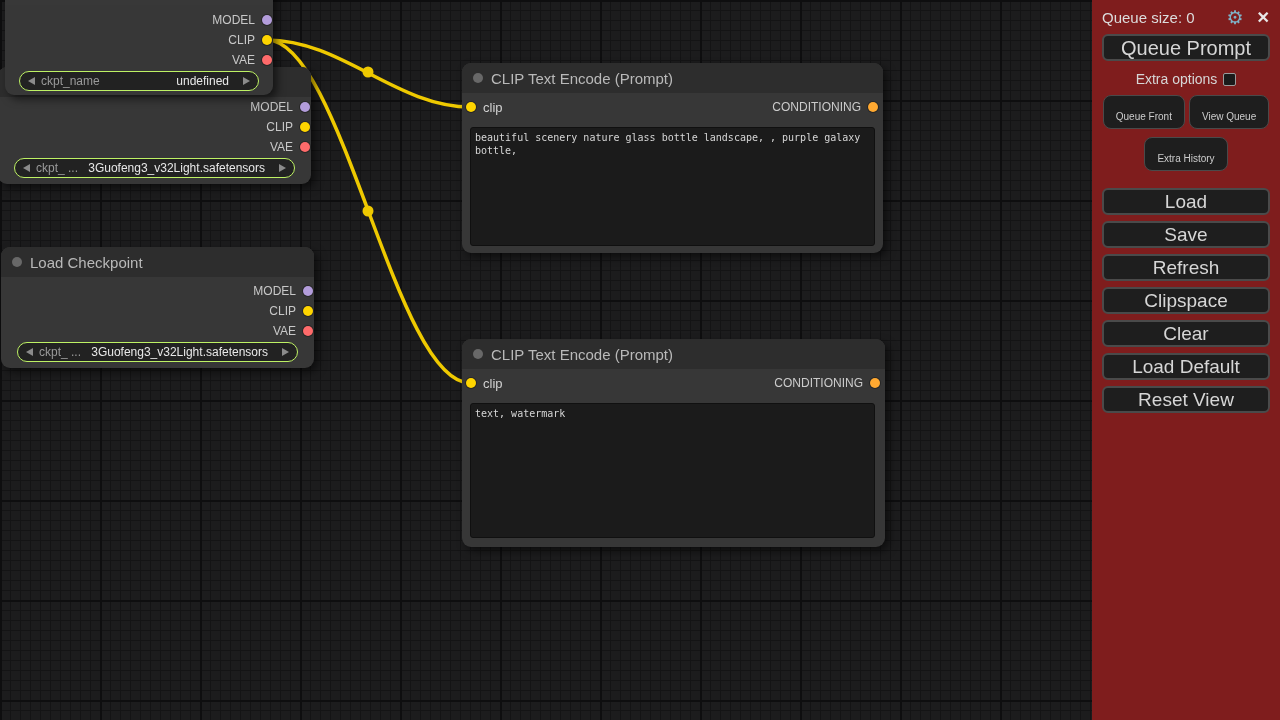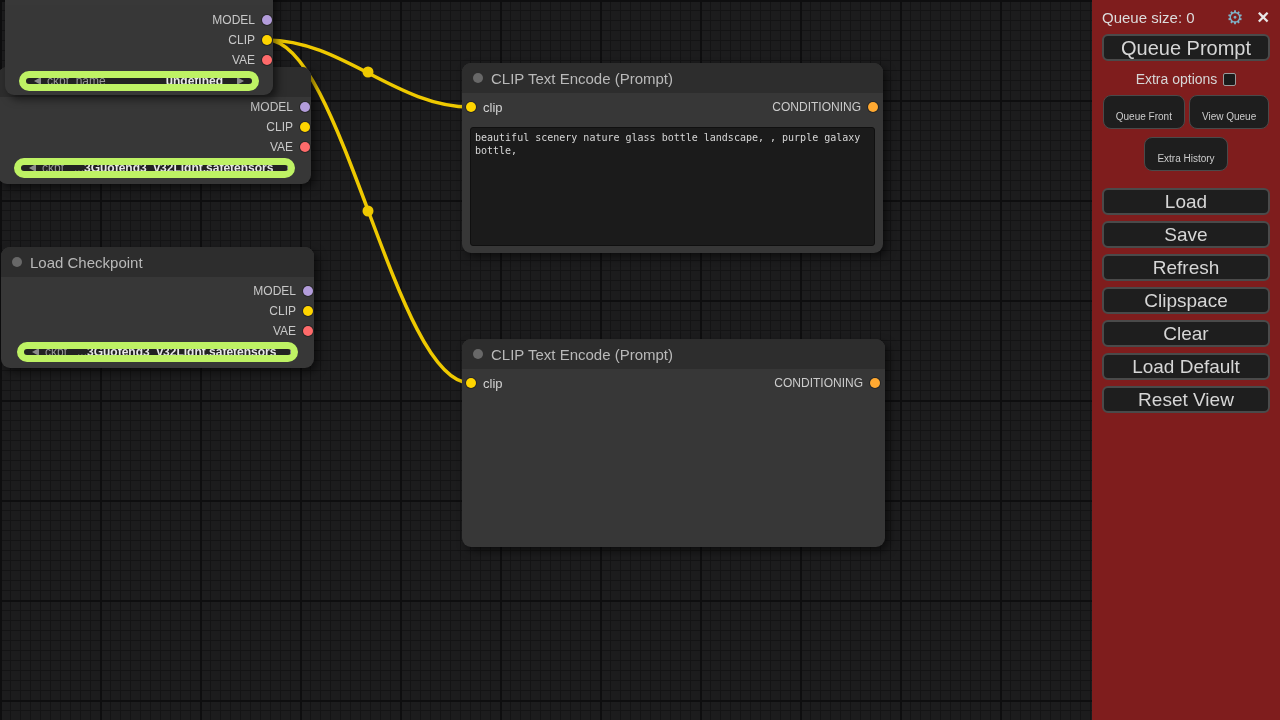--- a/index.html
+++ b/index.html
@@ -50,26 +50,26 @@
   .dot-vae{background:var(--vae);}
   .dot-conditioning{background:var(--conditioning);}
   .plabel{white-space:nowrap;}
   .out .plabel{margin-right:7px;}
   .in-label{margin-left:7px;font-size:13px;color:#d2d2d2;}
   .out-label{margin-right:7px;color:#cccccc;}
   .spacer{flex:1;}
 
   .widget{
     display:flex;align-items:center;height:20px;margin:1px 16px 0;
-    background:#222222;border:7px solid #bef264;border-radius:10px;
+    background:#222222;border:1px solid #bef264;border-radius:10px;
     font-size:12px;padding:0 8px;white-space:nowrap;overflow:hidden;
   }
   .widget.narrow{margin:1px 14px 0;}
   .wname{color:#9a9a9a;margin-left:6px;}
-  .wvalue{margin-left:auto;margin-right:14px;color:#e8e8e8;font-weight:700;}
+  .wvalue{margin-left:auto;margin-right:14px;color:#e8e8e8;font-weight:400;}
   .warrow{width:0;height:0;flex:none;}
   .warrow.left{border-top:4px solid transparent;border-bottom:4px solid transparent;border-right:7px solid #8b8b8b;}
   .warrow.right{border-top:4px solid transparent;border-bottom:4px solid transparent;border-left:7px solid #8b8b8b;}
 
   textarea.prompt{
     display:block;margin:10px 8px 0;width:405px;resize:none;
     background:#1b1b1b;border:1px solid #101010;border-radius:3px;
     color:#d6d6d6;font-family:"DejaVu Sans Mono", monospace;font-size:10px;
     line-height:1.3;padding:3px 4px;outline:none;overflow:hidden;
   }
@@ -198,20 +198,21 @@
     <span class="tdot"></span>
     <span class="ttext">CLIP Text Encode (Prompt)</span>
   </div>
   <div class="row io gap4">
     <span class="dot dot-clip"></span>
     <span class="plabel in-label">clip</span>
     <span class="spacer"></span>
     <span class="plabel out-label">CONDITIONING</span>
     <span class="dot dot-conditioning"></span>
   </div>
+  <textarea class="prompt" style="height: 135px;" spellcheck="false">text, watermark</textarea>
 </div>
 
 <div class="menu">
   <div class="menu-header">
     <span class="queue-size">Queue size: 0</span>
     <span class="gear-icon">⚙</span>
     <span class="close-icon">✕</span>
   </div>
   <button class="big-btn queue-btn">Queue Prompt</button>
   <div class="extra-row">

